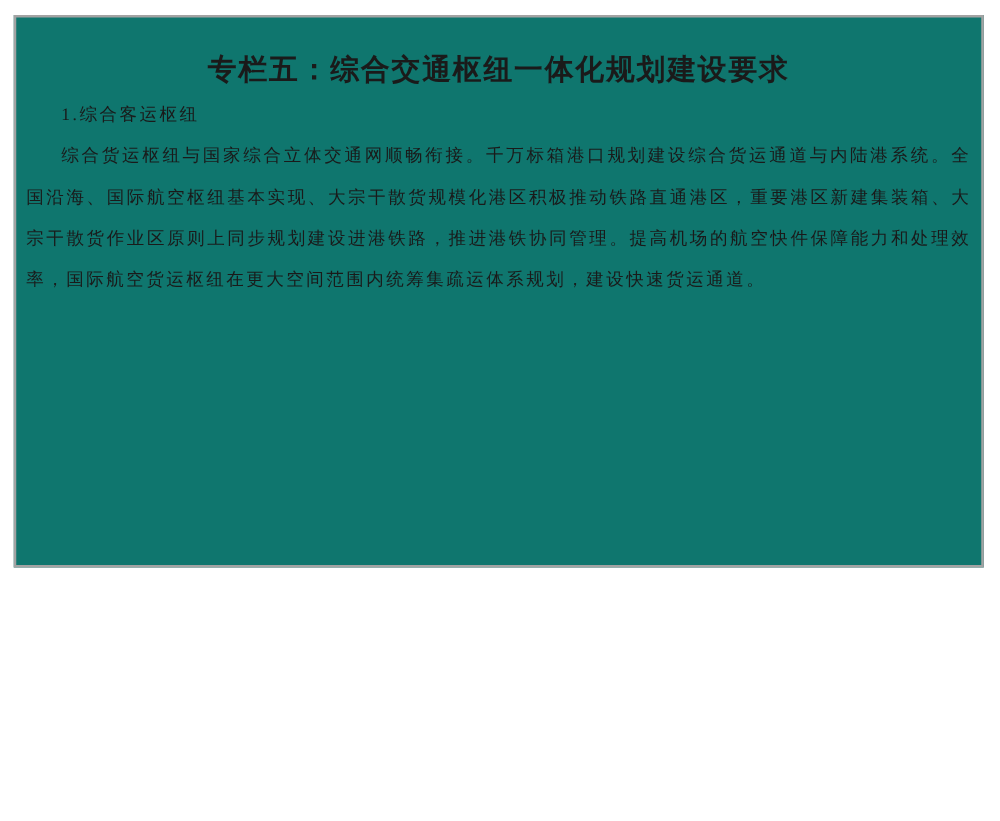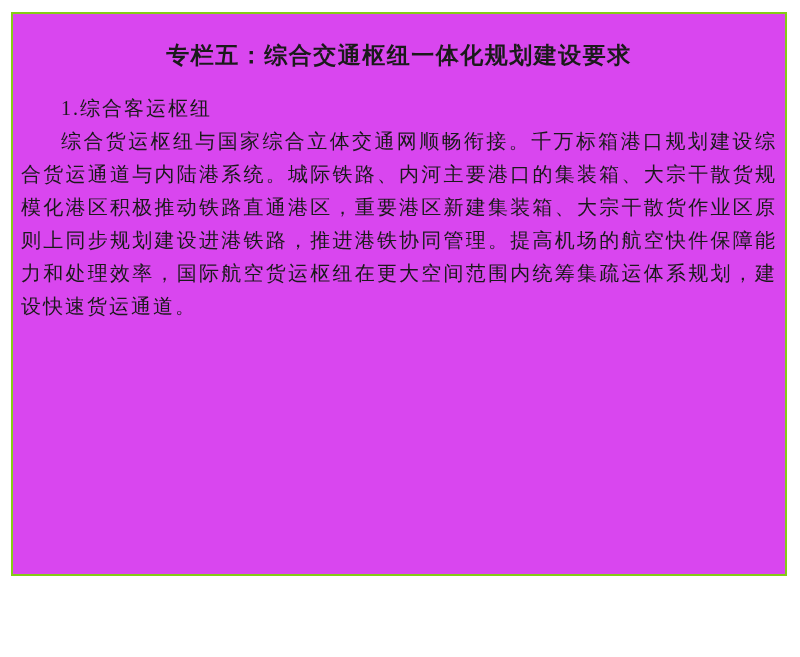--- a/index.html
+++ b/index.html
@@ -13,52 +13,52 @@
     position: relative;
     font-family: "Liberation Serif", "DejaVu Serif", serif;
     color: #1a1a1a;
     overflow: hidden;
   }
   .callout-box {
     position: absolute;
     left: 11px;
     top: 12px;
     width: 776px;
-    height: 564px;
+    height: 442px;
     box-sizing: border-box;
-    border: 2px solid #84cc16;
-    background: #d946ef;
+    border: 2px solid #a3a3a3;
+    background: #0f766e;
   }
   .box-title {
     margin: 29px 0 0 0;
     text-align: center;
     font-family: "Liberation Sans", "DejaVu Sans", sans-serif;
     font-weight: bold;
     font-size: 23px;
     line-height: 24px;
     letter-spacing: 1.5px;
     color: #1a1a1a;
   }
   .box-body {
-    margin-top: 25px;
+    margin-top: 9px;
     padding: 0 8px;
-    font-size: 20px;
+    font-size: 14px;
     line-height: 33px;
     letter-spacing: 2px;
     text-align: justify;
     text-justify: inter-ideograph;
     color: #1a1a1a;
   }
   .box-body p {
     margin: 0;
     text-indent: 2em;
   }
 </style>
 </head>
 <body>
 
 <div class="callout-box">
   <h1 class="box-title">专栏五：综合交通枢纽一体化规划建设要求</h1>
   <div class="box-body">
     <p>1.综合客运枢纽</p>
-    <p>综合货运枢纽与国家综合立体交通网顺畅衔接。千万标箱港口规划建设综合货运通道与内陆港系统。城际铁路、内河主要港口的集装箱、大宗干散货规模化港区积极推动铁路直通港区，重要港区新建集装箱、大宗干散货作业区原则上同步规划建设进港铁路，推进港铁协同管理。提高机场的航空快件保障能力和处理效率，国际航空货运枢纽在更大空间范围内统筹集疏运体系规划，建设快速货运通道。</p>
+    <p>综合货运枢纽与国家综合立体交通网顺畅衔接。千万标箱港口规划建设综合货运通道与内陆港系统。全国沿海、国际航空枢纽基本实现、大宗干散货规模化港区积极推动铁路直通港区，重要港区新建集装箱、大宗干散货作业区原则上同步规划建设进港铁路，推进港铁协同管理。提高机场的航空快件保障能力和处理效率，国际航空货运枢纽在更大空间范围内统筹集疏运体系规划，建设快速货运通道。</p>
   </div>
 </div>
 
 </body></html>

